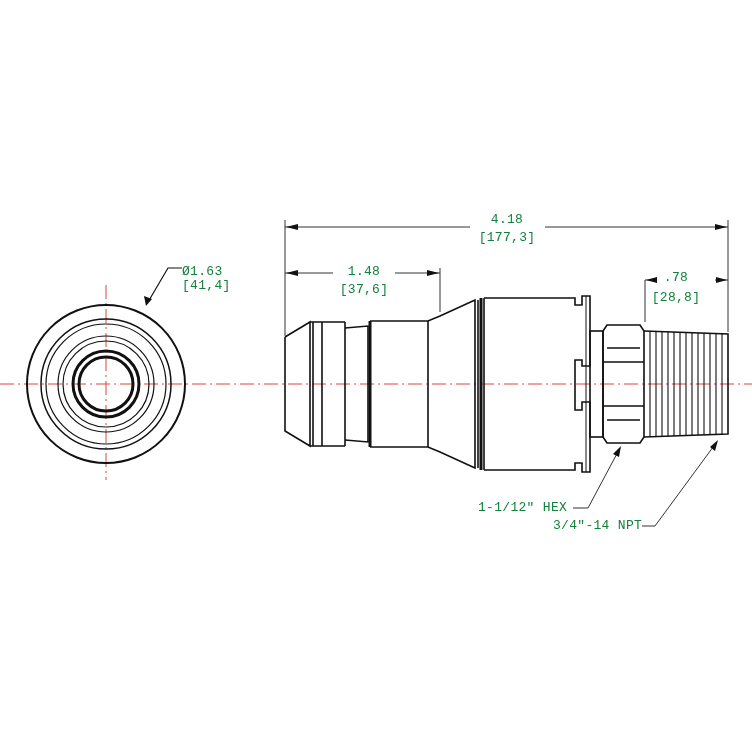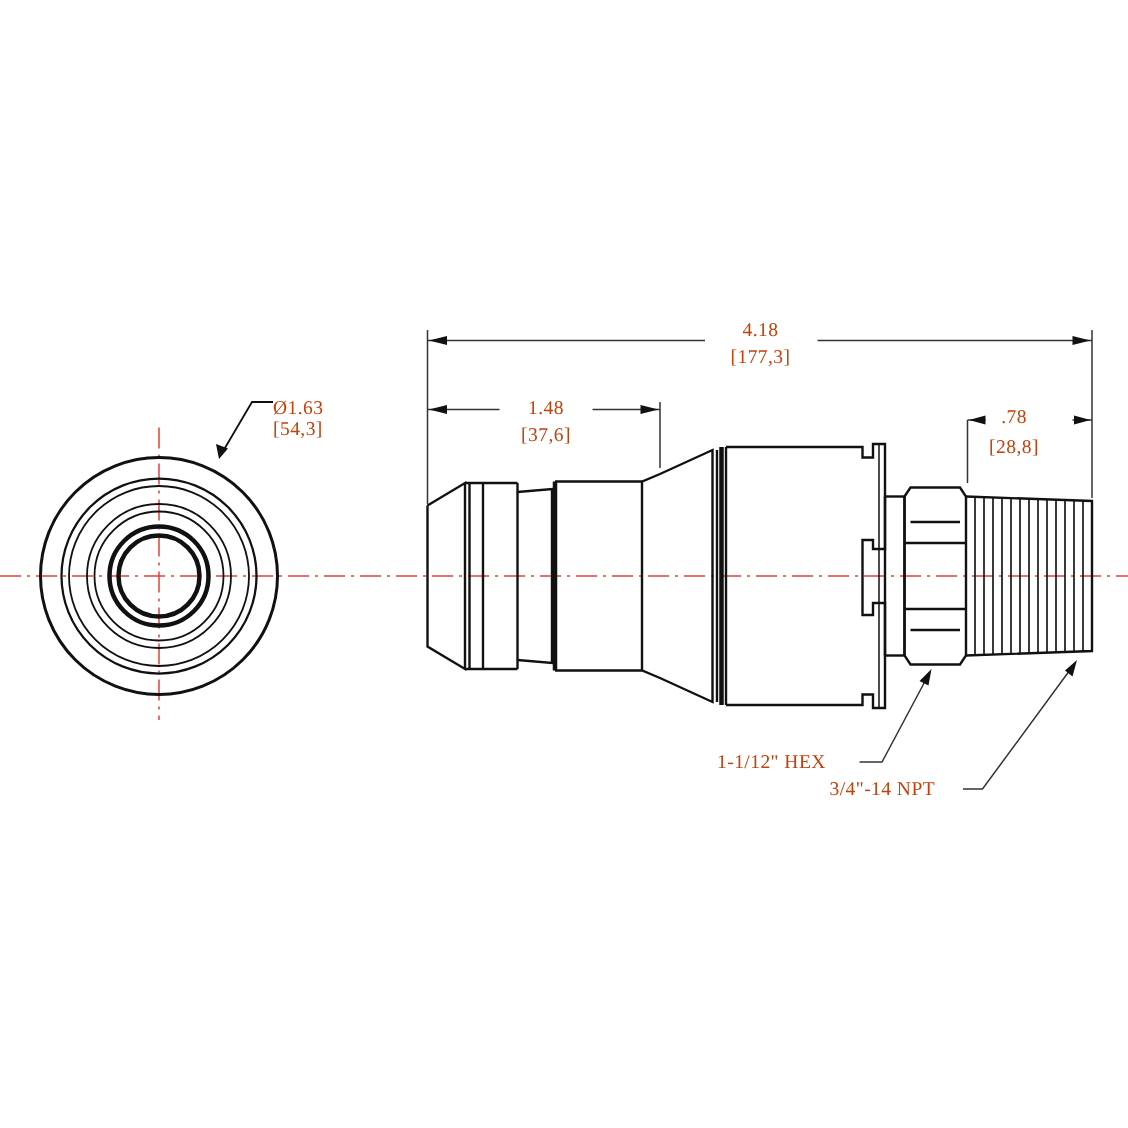--- a/index.html
+++ b/index.html
@@ -1,18 +1,18 @@
 <!DOCTYPE html>
 <html><head>
 <meta charset="utf-8">
 <style>
   html,body{margin:0;padding:0;background:#ffffff;}
   #canvas{position:relative;width:752px;height:752px;background:#ffffff;overflow:hidden;}
   svg{position:absolute;left:0;top:0;}
-  .lbl{position:absolute;font-family:Liberation Serif, serif;font-size:13px;color:#c2410c;line-height:16px;white-space:nowrap;letter-spacing:0.3px;}
+  .lbl{position:absolute;font-family:Liberation Mono, monospace;font-size:13px;color:#15803d;line-height:16px;white-space:nowrap;letter-spacing:0.3px;}
   .c{text-align:center;transform:translateX(-50%);}
 </style>
 </head>
 <body>
 
 <div id="canvas">
 <svg width="752" height="752" viewBox="0 0 752 752">
 
   <g stroke="#e0443c" stroke-width="1" stroke-dasharray="14,4,2,4">
     <line x1="0" y1="384" x2="752" y2="384"></line>
@@ -110,16 +110,16 @@
   </g>
 </svg>
 
 <div class="lbl c" style="left:507px;top:212px;">4.18</div>
 <div class="lbl c" style="left:507px;top:230px;">[177,3]</div>
 <div class="lbl c" style="left:364px;top:264px;text-align:right;">1.48</div>
 <div class="lbl c" style="left:364px;top:282px;">[37,6]</div>
 <div class="lbl c" style="left:676px;top:270px;">.78</div>
 <div class="lbl c" style="left:676px;top:290px;">[28,8]</div>
 <div class="lbl" style="left:182px;top:264px;">Ø1.63</div>
-<div class="lbl" style="left:182px;top:278px;">[54,3]</div>
+<div class="lbl" style="left:182px;top:278px;">[41,4]</div>
 <div class="lbl" style="left:478px;top:500px;">1-1/12" HEX</div>
 <div class="lbl" style="left:553px;top:518px;">3/4"-14 NPT</div>
 </div>
 
 </body></html>

